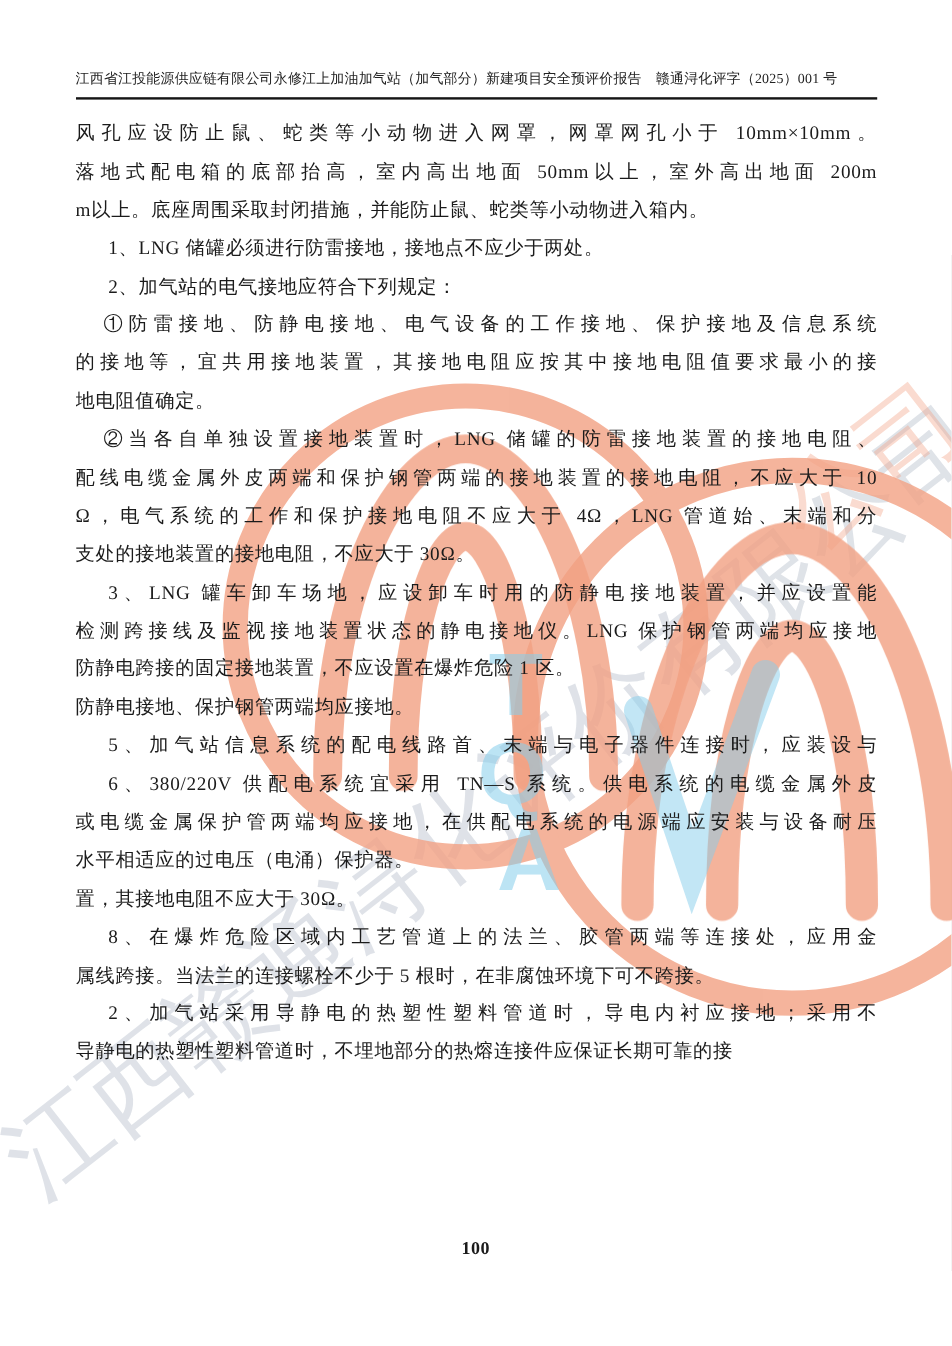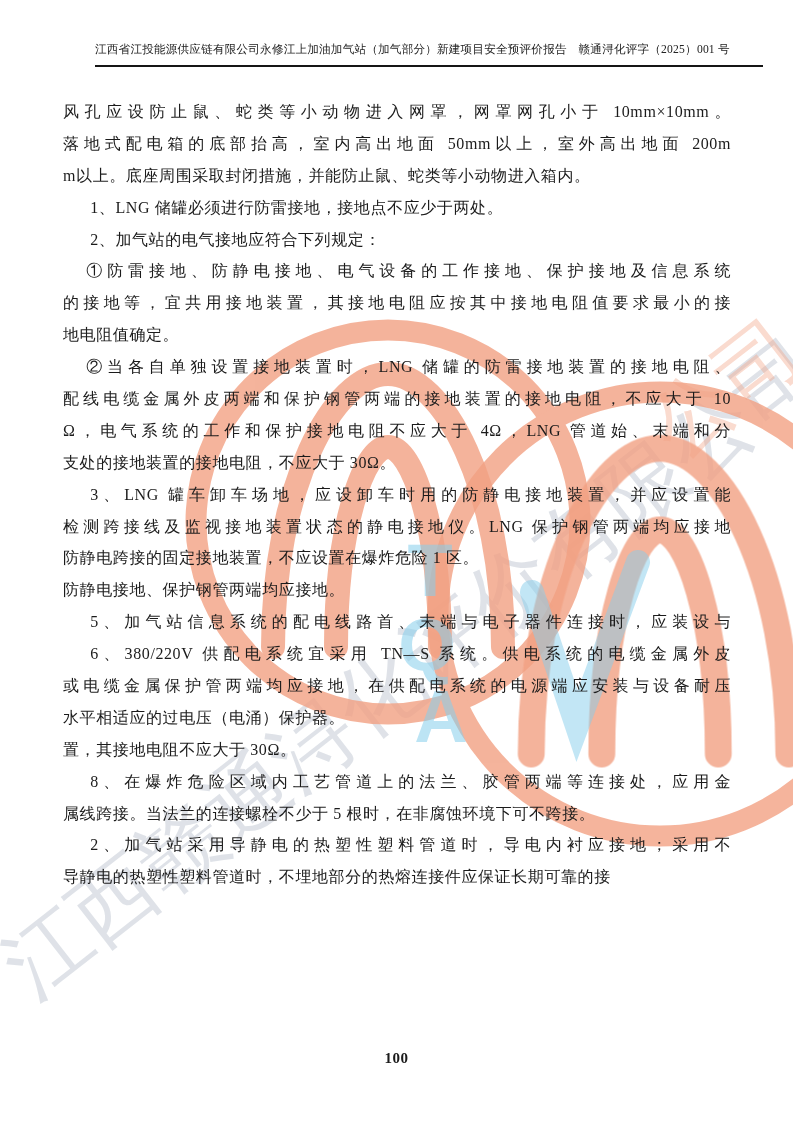--- a/index.html
+++ b/index.html
@@ -7,46 +7,45 @@
     position:relative;
     width:793px;height:1122px;
     margin:0 auto;
     background:#ffffff;
     overflow:hidden;
     font-family:"Liberation Serif","DejaVu Serif",serif;
     color:#1b1b1b;
   }
   .watermark{position:absolute;left:0;top:0;z-index:0;}
   .header{
-    position:absolute;left:63px;top:42px;width:668px;z-index:2;
+    position:absolute;left:63px;top:58px;width:668px;z-index:2;
     font-size:11.6px;letter-spacing:0.2px;white-space:nowrap;
     color:#222;
     padding-bottom:8px;
     border-bottom:2px solid #151515;
-    margin-left:32px;
   }
   .body-text{
     position:absolute;left:63px;top:96px;width:668px;z-index:1;
     font-size:16px;line-height:31.9px;letter-spacing:0.6px;
   }
   .para{margin:0;}
   .para.heading{font-weight:bold;letter-spacing:1px;}
   .line{
     width:100%;
     text-align:justify;
     text-align-last:justify;
     text-justify:inter-character;
     overflow:hidden;
     white-space:normal;
     height:31.9px;
   }
   .line.last{text-align-last:left;}
   .page-number{
     position:absolute;left:0;top:1033px;width:100%;z-index:1;
-    text-align:center;font-size:15px;font-weight:bold;letter-spacing:0.5px;margin-top:17px;
+    text-align:center;font-size:15px;font-weight:bold;letter-spacing:0.5px;
   }
 </style>
 </head>
 <body>
 
 <div class="page">
 
   <svg class="watermark" width="793" height="1122" viewBox="0 0 793 1122">
 
     <text transform="translate(430,690) rotate(-38)" text-anchor="middle" font-size="84" opacity="0.26" font-family="Liberation Serif, serif" fill="#8593A8">江西赣通浔化评价有限公司</text>

